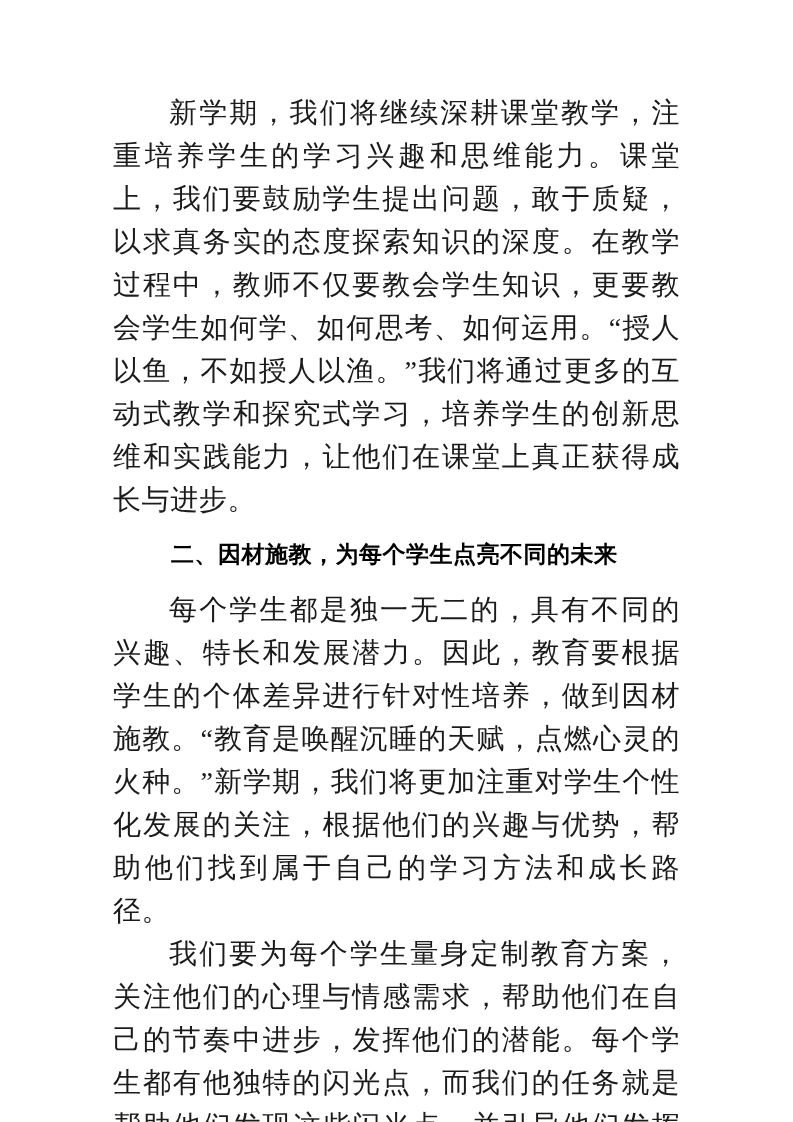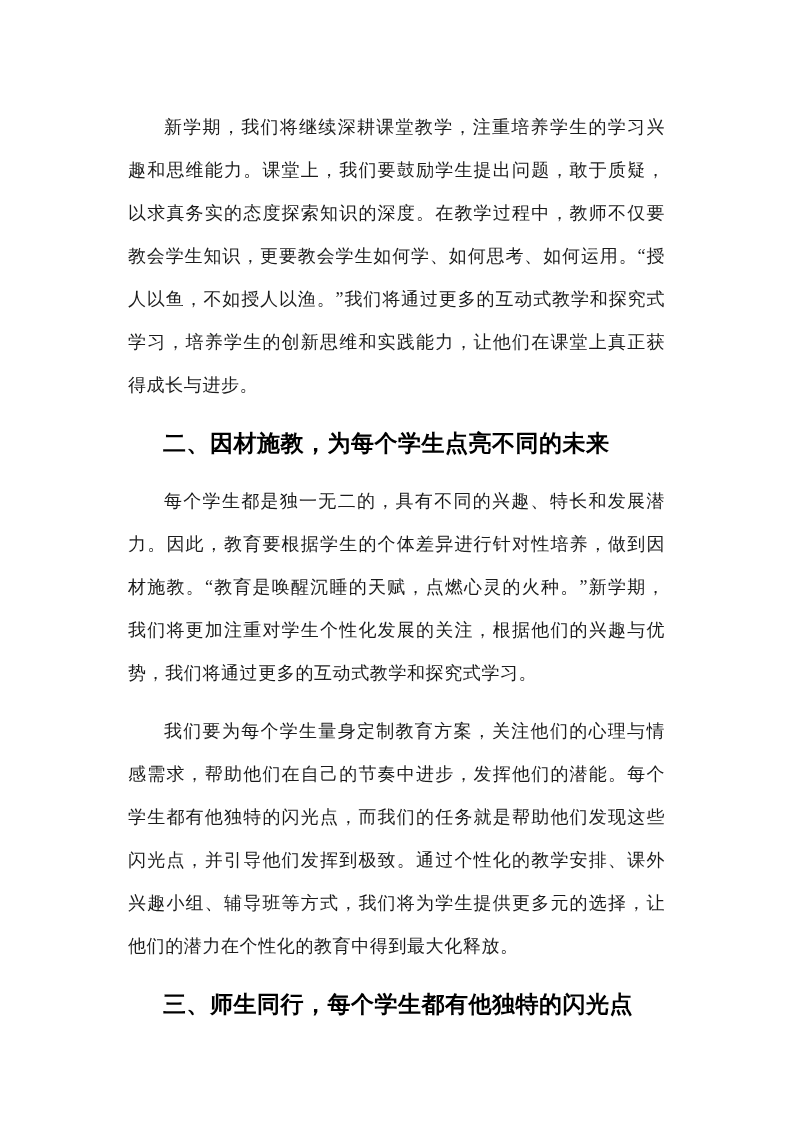--- a/index.html
+++ b/index.html
@@ -16,46 +16,46 @@
     overflow: hidden;
     box-sizing: border-box;
     padding: 91px 113px 0 113px;
     color: #1b1b1b;
   }
   .doc-body {
     width: 567px;
   }
   .para {
     font-family: "Liberation Serif", "DejaVu Serif", serif;
-    font-size: 18px;
+    font-size: 28px;
     line-height: 43px;
     letter-spacing: 0.6px;
     text-align: justify;
     text-align-last: left;
     text-indent: 2em;
-    margin: 15px;
+    margin: 0;
     color: #1b1b1b;
     word-break: break-all;
   }
   .heading {
     font-family: "Liberation Sans", "DejaVu Sans", sans-serif;
     font-size: 23px;
     font-weight: 700;
     line-height: 43px;
     letter-spacing: 0.5px;
     text-indent: 2em;
-    margin: 4px;
+    margin: 12px;
     color: #000000;
     white-space: nowrap;
   }
 </style>
 </head>
 <body>
 
 <div class="page">
   <div class="doc-body">
     <p class="para">新学期，我们将继续深耕课堂教学，注重培养学生的学习兴趣和思维能力。课堂上，我们要鼓励学生提出问题，敢于质疑，以求真务实的态度探索知识的深度。在教学过程中，教师不仅要教会学生知识，更要教会学生如何学、如何思考、如何运用。“授人以鱼，不如授人以渔。”我们将通过更多的互动式教学和探究式学习，培养学生的创新思维和实践能力，让他们在课堂上真正获得成长与进步。</p>
     <h2 class="heading">二、因材施教，为每个学生点亮不同的未来</h2>
-    <p class="para">每个学生都是独一无二的，具有不同的兴趣、特长和发展潜力。因此，教育要根据学生的个体差异进行针对性培养，做到因材施教。“教育是唤醒沉睡的天赋，点燃心灵的火种。”新学期，我们将更加注重对学生个性化发展的关注，根据他们的兴趣与优势，我们将通过更多的互动式教学和探究式学习。</p>
+    <p class="para">每个学生都是独一无二的，具有不同的兴趣、特长和发展潜力。因此，教育要根据学生的个体差异进行针对性培养，做到因材施教。“教育是唤醒沉睡的天赋，点燃心灵的火种。”新学期，我们将更加注重对学生个性化发展的关注，根据他们的兴趣与优势，帮助他们找到属于自己的学习方法和成长路径。</p>
     <p class="para">我们要为每个学生量身定制教育方案，关注他们的心理与情感需求，帮助他们在自己的节奏中进步，发挥他们的潜能。每个学生都有他独特的闪光点，而我们的任务就是帮助他们发现这些闪光点，并引导他们发挥到极致。通过个性化的教学安排、课外兴趣小组、辅导班等方式，我们将为学生提供更多元的选择，让他们的潜力在个性化的教育中得到最大化释放。</p>
     <h2 class="heading">三、师生同行，每个学生都有他独特的闪光点</h2>
   </div>
 </div>
 
 </body></html>

